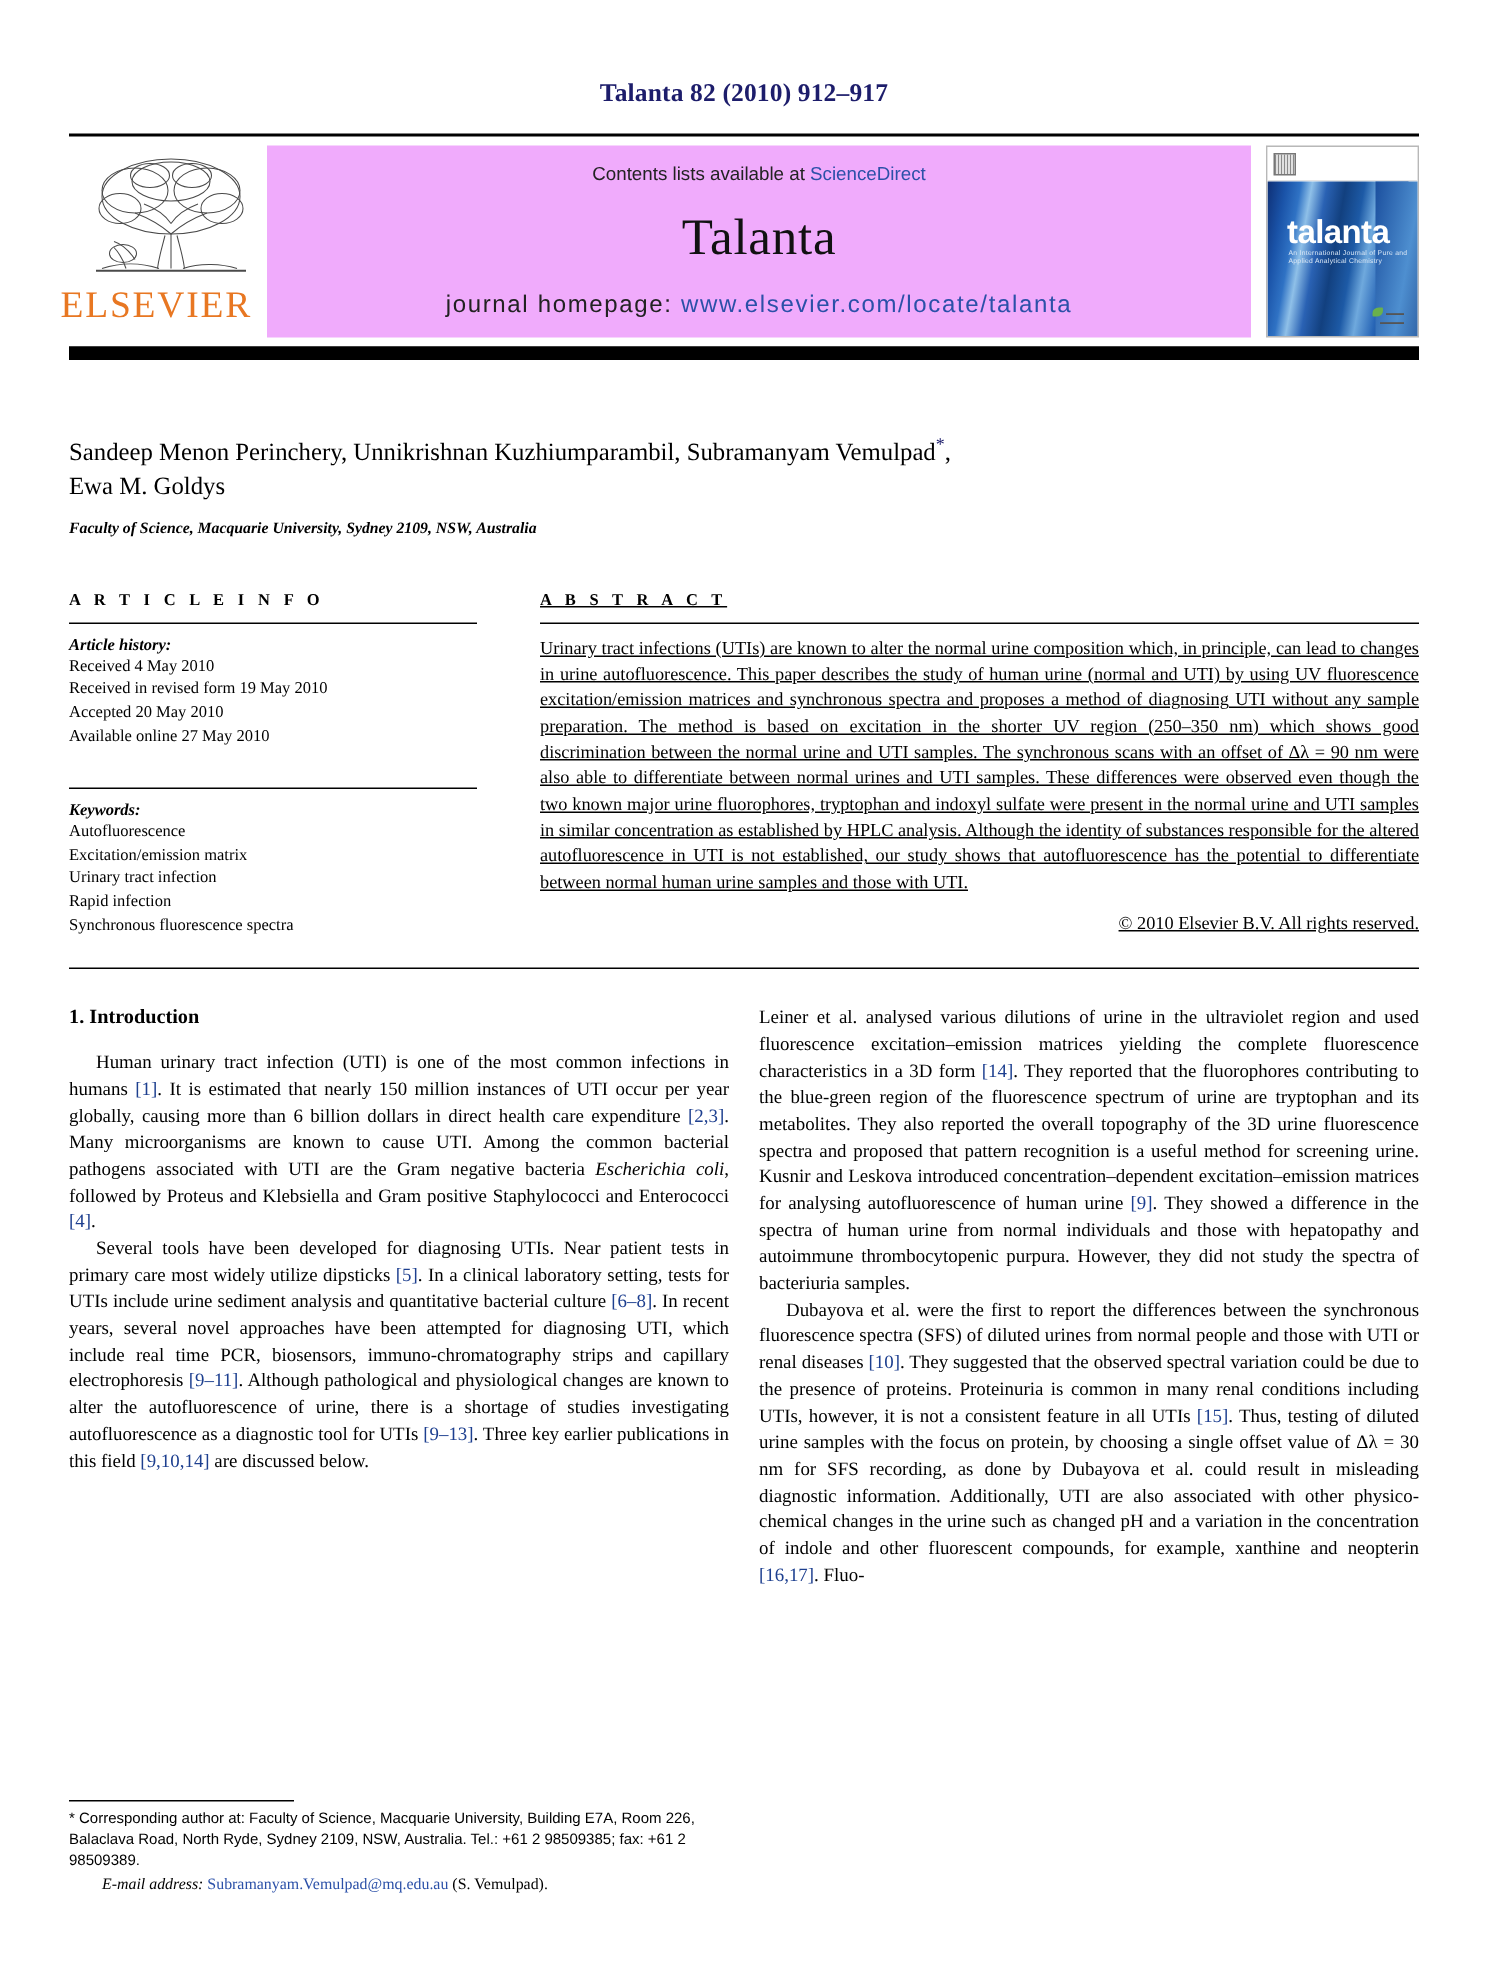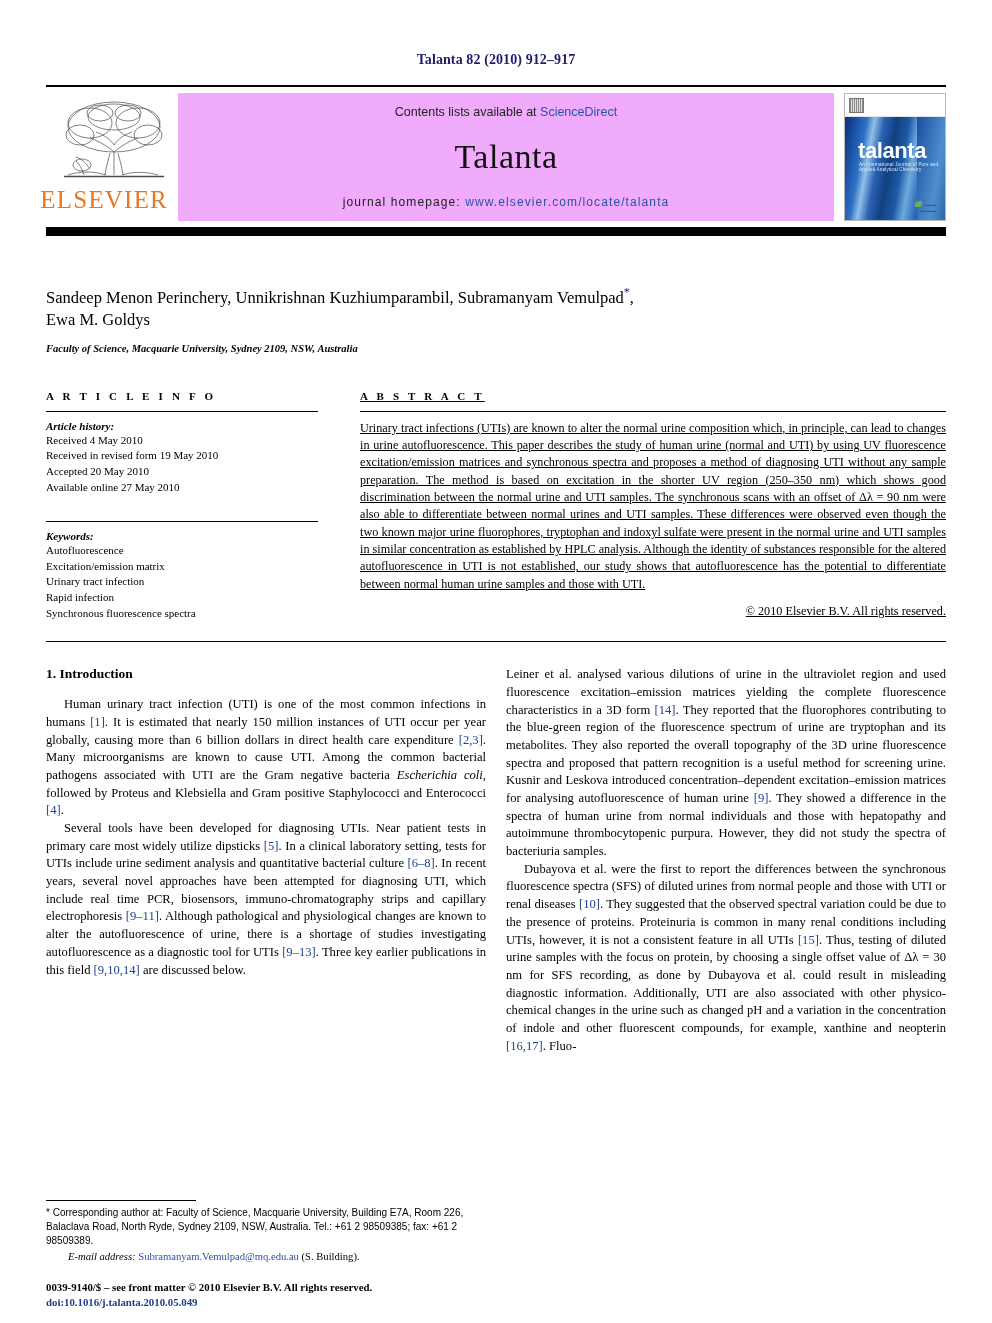--- a/index.html
+++ b/index.html
@@ -21,21 +21,21 @@
     height: 1323px;
     box-sizing: border-box;
     padding: 0 46px;
   }
 
   
   .running-head {
     text-align: center;
     font-family: "Liberation Serif", serif;
     font-weight: bold;
-    font-size: 14px;
+    font-size: 17px;
     color: #1d1d6b;
     padding-top: 52px;
     letter-spacing: .1px;
   }
 
   
   .masthead {
     margin-top: 17px;
     border-top: 2.5px solid #000;
     padding-top: 6px;
@@ -84,21 +84,21 @@
     color: #2b50a8;
   }
   .journal-name {
     font-family: "Liberation Serif", serif;
     font-size: 34px;
     letter-spacing: .5px;
     color: #111;
   }
   .homepage-line {
     font-family: "Liberation Sans", sans-serif;
-    font-size: 12px;
+    font-size: 16px;
     letter-spacing: 1.1px;
     color: #222;
   }
   .homepage-line .url {
     color: #2b50a8;
   }
   .cover {
     width: 100px;
     flex: 0 0 100px;
     border: 1px solid #b8b8b8;
@@ -448,22 +448,18 @@
       <p class="body-p">Dubayova et al. were the first to report the differences between the synchronous fluorescence spectra (SFS) of diluted urines from normal people and those with UTI or renal diseases <span class="ref">[10]</span>. They suggested that the observed spectral variation could be due to the presence of proteins. Proteinuria is common in many renal conditions including UTIs, however, it is not a consistent feature in all UTIs <span class="ref">[15]</span>. Thus, testing of diluted urine samples with the focus on protein, by choosing a single offset value of Δλ = 30 nm for SFS recording, as done by Dubayova et al. could result in misleading diagnostic information. Additionally, UTI are also associated with other physico-chemical changes in the urine such as changed pH and a variation in the concentration of indole and other fluorescent compounds, for example, xanthine and neopterin <span class="ref">[16,17]</span>. Fluo-</p>
     </div>
   </div>
 
   <div class="footnotes">
     <div class="fn-rule"></div>
     <p class="fn-text">* Corresponding author at: Faculty of Science, Macquarie University, Building E7A, Room 226, Balaclava Road, North Ryde, Sydney 2109, NSW, Australia. Tel.: +61 2 98509385; fax: +61 2 98509389.</p>
     <p class="fn-email">
       <i>E-mail address:</i>
       <span class="email-link">Subramanyam.Vemulpad@mq.edu.au</span>
-      <span>(S. Building).</span>
+      <span>(S. Vemulpad).</span>
     </p>
   </div>
 
-  <div class="imprint">
-    <div>0039-9140/$ – see front matter © 2010 Elsevier B.V. All rights reserved.</div>
-    <div class="doi">doi:10.1016/j.talanta.2010.05.049</div>
-  </div>
 
 </div>
 
 </body></html>

